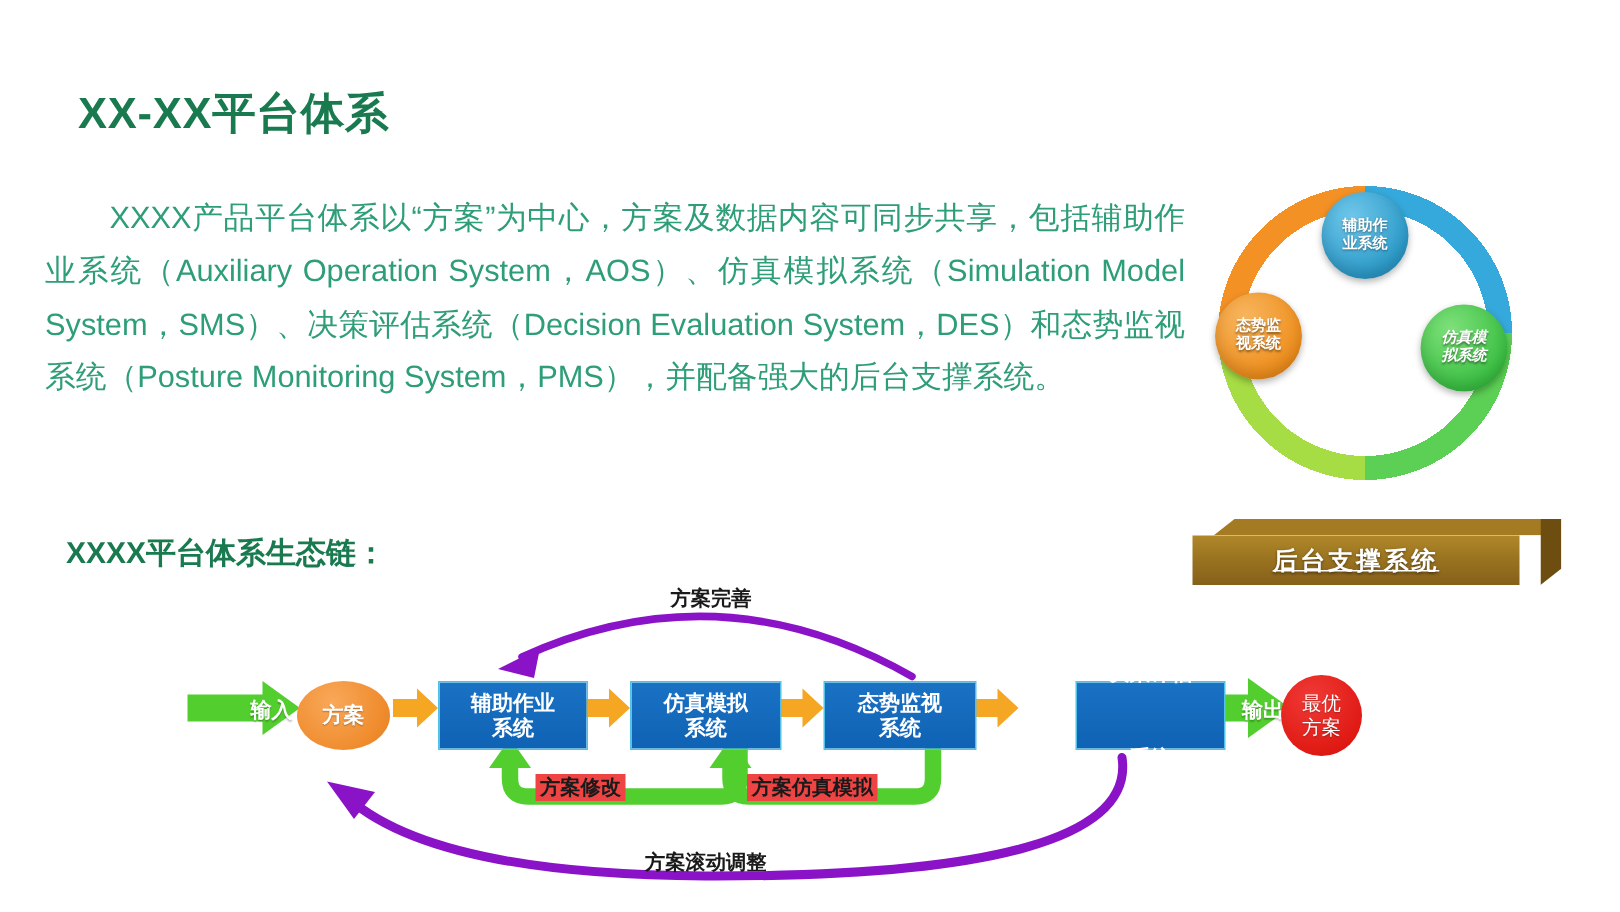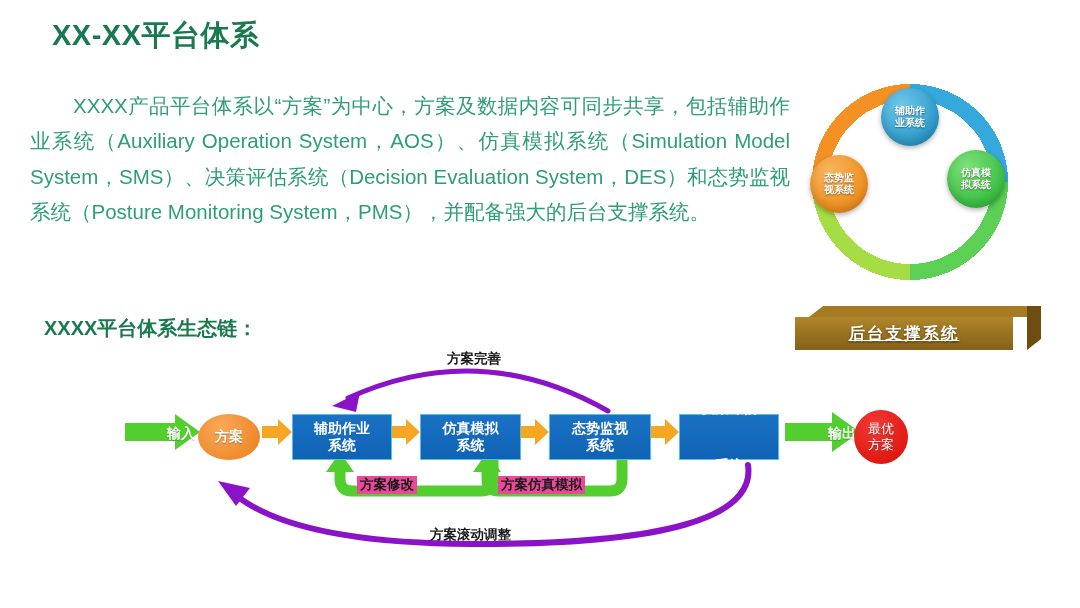--- a/index.html
+++ b/index.html
@@ -3,21 +3,21 @@
 <meta charset="utf-8">
 <style>
   html,body{margin:0;padding:0;}
   body{
     width:1080px;height:608px;
     background:#ffffff;
     font-family:"Liberation Sans","DejaVu Sans",sans-serif;
     overflow:hidden;
     position:relative;
   }
-  #slide{position:absolute;inset:0;}
+  #slide{position:absolute;inset:0;margin-top:40px;}
 
   
   .slide-title{
     position:absolute;left:52px;top:16px;
     font-size:29px;font-weight:bold;
     color:#1a7a4f;
     letter-spacing:0.5px;
     white-space:nowrap;
   }
 
@@ -79,21 +79,21 @@
   .sat{
     position:absolute;width:58px;height:58px;border-radius:50%;
     display:flex;flex-direction:column;align-items:center;justify-content:center;
     color:#fff;font-size:10px;font-weight:bold;line-height:1.22;
     text-shadow:0 1px 1.5px rgba(0,0,0,.45);
     box-shadow:0 2px 5px rgba(0,0,0,.3), inset 0 -5px 9px rgba(0,0,0,.14);
     z-index:6;text-align:center;
   }
   .sat span{display:block;}
   .sat-top{left:91px;top:26px;background:radial-gradient(circle at 35% 28%,#6ec6ea,#2d9bc9 70%,#2489b6);}
-  .sat-right{left:157px;top:88px;background:radial-gradient(circle at 35% 28%,#7ee07a,#3cc044 70%,#30ad3a);}
+  .sat-right{left:157px;top:101px;background:radial-gradient(circle at 35% 28%,#7ee07a,#3cc044 70%,#30ad3a);font-style:italic;}
   .sat-bottom{left:91px;top:160px;background:radial-gradient(circle at 35% 28%,#cbe96a,#9ed02f 70%,#8bbf26);}
   .sat-left{left:20px;top:93px;background:radial-gradient(circle at 35% 28%,#f7b55e,#ef8f1e 70%,#dd8015);}
 
   
   .support-box{position:absolute;left:795px;top:306px;width:246px;height:44px;}
   .sb-top{position:absolute;left:14px;top:0;width:232px;height:11px;
     background:#a47b22;
     clip-path:polygon(0 100%,14px 0,232px 0,218px 100%);}
   .sb-right{position:absolute;left:218px;top:0;width:28px;height:44px;
     background:#6d4e10;clip-path:polygon(14px 0,28px 0,28px 33px,14px 44px);}
@@ -135,21 +135,21 @@
 
   .io-label{
     position:absolute;color:#fff;font-size:14px;font-weight:bold;z-index:5;
     text-shadow:0 1px 1px rgba(0,0,0,.25);
     padding-left:31px;
   }
   .lbl{
     position:absolute;font-size:13.5px;font-weight:bold;color:#1a1a1a;z-index:6;
     white-space:nowrap;
   }
-  .lbl-white-bg{background:#ec4899;padding:0 3px;}
+  .lbl-white-bg{background:#ef4444;padding:0 3px;}
 </style>
 </head>
 <body>
 
 <div id="slide">
 
   <div class="slide-title">XX-XX平台体系</div>
 
   <div class="body-copy"><span class="indent"></span><span>XXXX产品平台体系以“方案”为中心，方案及数据内容可同步共享，包括辅助作业系统（Auxiliary Operation System，AOS）、仿真模拟系统（Simulation Model System，SMS）、决策评估系统（Decision Evaluation System，DES）和态势监视系统（Posture Monitoring System，PMS），并配备强大的后台支撑系统。</span></div>
 
@@ -249,21 +249,21 @@
     <span>系统</span>
   </div>
   <div class="fbox" style="left:420px;top:414px;width:99px;">
     <span>仿真模拟</span>
     <span>系统</span>
   </div>
   <div class="fbox" style="left:549px;top:414px;width:100px;">
     <span>态势监视</span>
     <span>系统</span>
   </div>
-  <div class="fbox" style="left:679px;top:414px;width:98px;gap:40px;">
+  <div class="fbox" style="left:717px;top:414px;width:98px;gap:40px;">
     <span>决策评估</span>
     <span>系统</span>
   </div>
 
   <div class="best-node">
     <span>最优</span>
     <span>方案</span>
   </div>
 
 </div>

